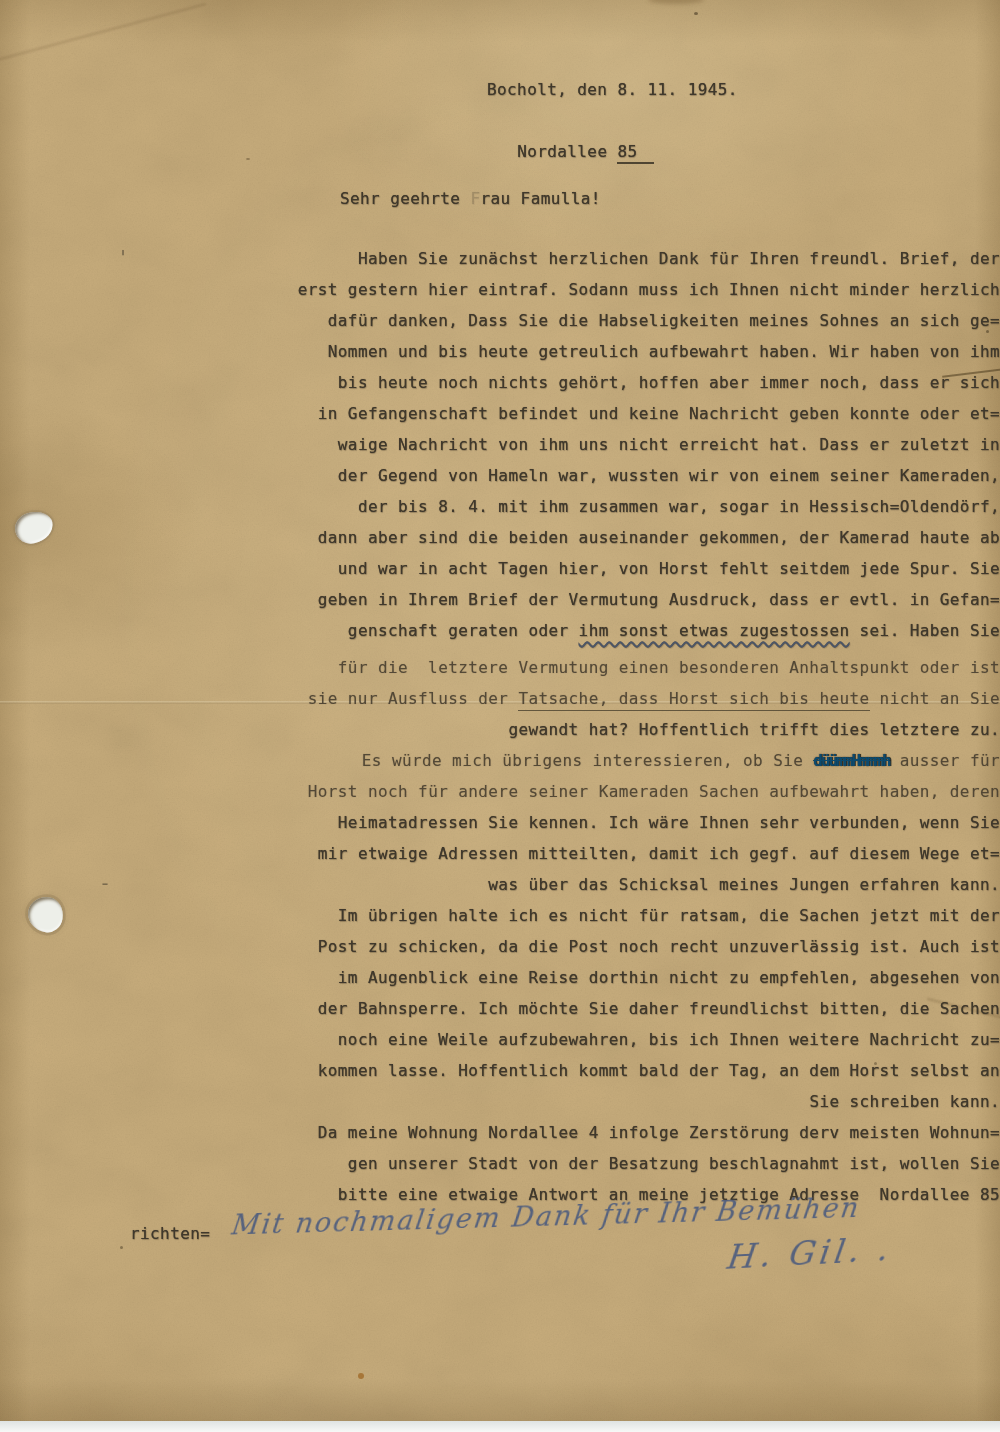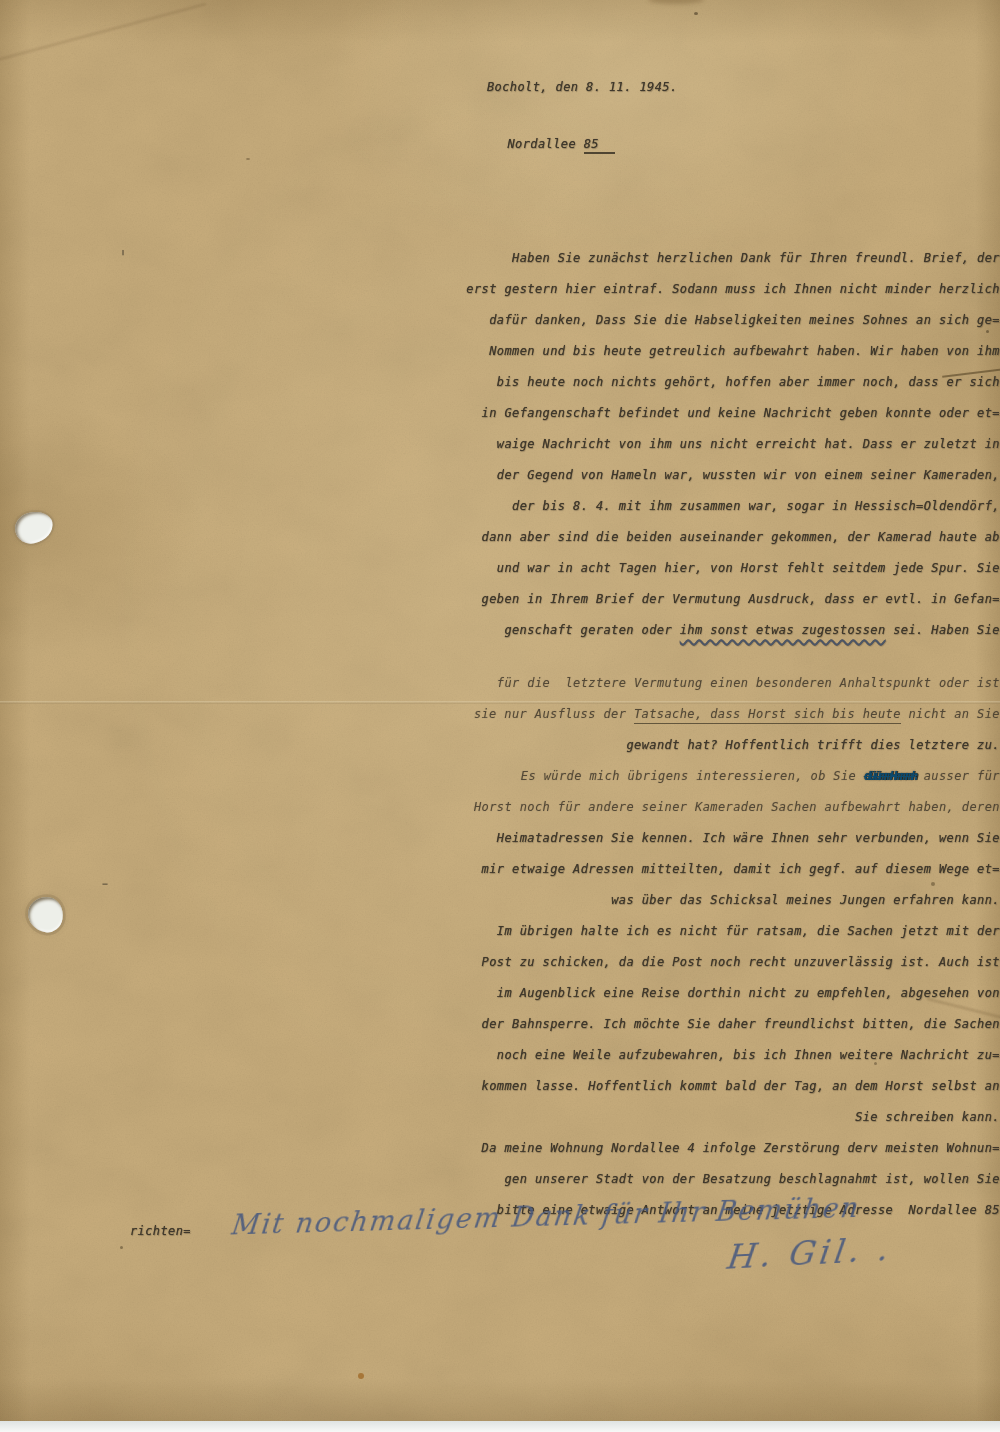--- a/index.html
+++ b/index.html
@@ -43,29 +43,29 @@
     left:15px;top:512px;width:38px;height:31px;background:#eef0eb;
     border-radius:46% 54% 58% 42% / 50% 45% 55% 50%;transform:rotate(-12deg);
     box-shadow:inset 2px 2px 3px rgba(110,95,70,.75), inset -1px -2px 2px rgba(255,255,255,.6), 0 0 0 2px rgba(150,130,95,.35), 0 0 5px rgba(120,100,70,.3);
   }
   .hole-2{
     left:28px;top:897px;width:35px;height:35px;background:#edefe9;
     border-radius:55% 45% 42% 58% / 48% 55% 45% 52%;transform:rotate(9deg);
     box-shadow:inset 2px 2px 3px rgba(108,94,68,.8), inset -1px -2px 2px rgba(255,255,255,.55), 0 0 0 3px rgba(145,124,88,.38), 0 0 6px rgba(118,98,68,.3);
   }
   
-  .typed{color:#3f382c;font-size:12px;letter-spacing:.4px;white-space:pre;
-    text-shadow:0 0 .7px rgba(52,44,30,.75), .6px .8px .9px rgba(60,50,35,.30);font-style:italic;}
+  .typed{color:#3f382c;font-size:16px;letter-spacing:.4px;white-space:pre;
+    text-shadow:0 0 .7px rgba(52,44,30,.75), .6px .8px .9px rgba(60,50,35,.30);}
   .date-line{position:absolute;left:487px;top:80px;}
   .address-line{position:absolute;left:477px;top:123px;}
   .addr-num{border-bottom:2px solid rgba(58,50,36,.85);padding-right:16px;padding-bottom:1px;}
   .salutation{position:absolute;left:340px;top:189px;}
   .letter-body{position:absolute;left:130px;top:243px;right:0;overflow:hidden;text-align:right;}
   .tl{line-height:31px;height:31px;}
-  .tl.gap{margin-top:22px;}
+  .tl.gap{margin-top:6px;}
   .tl.tone-faded{color:rgba(66,58,44,.80);text-shadow:0 0 1px rgba(66,58,44,.4);}
   .pen-underline{
     text-decoration:underline;text-decoration-style:wavy;
     text-decoration-color:rgba(74,92,126,.70);text-decoration-thickness:1.5px;
     text-underline-offset:5px;}
   .ink-underline{border-bottom:1.5px solid rgba(66,57,40,.75);padding-bottom:2px;}
   .overtyped{font-weight:bold;letter-spacing:-2px;text-decoration:line-through;
     color:#0c4a6e;text-shadow:0 0 1.4px rgba(35,30,20,.9), 1px 0 0 rgba(35,30,20,.8);margin-top:20px;}
   .faint{opacity:.25;}
   .overlap-word{position:absolute;left:130px;top:1192px;margin-top:32px;}
@@ -125,20 +125,21 @@
 
   <div class="hole hole-1"></div>
   <div class="hole hole-2"></div>
 
   <div class="typed date-line">Bocholt, den 8. 11. 1945.</div>
 
   <div class="typed address-line">
     <span>Nordallee </span><span class="addr-num">85</span>
   </div>
 
+  <div class="typed salutation"><span>Sehr geehrte </span><span class="faint">F</span><span>rau Famulla!</span></div>
 
   <span class="stray stray-1">'</span>
   <span class="stray stray-2">-</span>
 
   <div class="typed letter-body"><div class="tl"><span>Haben Sie zunächst herzlichen Dank für Ihren freundl. Brief, der</span></div><div class="tl"><span>erst gestern hier eintraf. Sodann muss ich Ihnen nicht minder herzlich</span></div><div class="tl"><span>dafür danken, Dass Sie die Habseligkeiten meines Sohnes an sich ge=</span></div><div class="tl"><span>Nommen und bis heute getreulich aufbewahrt haben. Wir haben von ihm</span></div><div class="tl"><span>bis heute noch nichts gehört, hoffen aber immer noch, dass er sich</span></div><div class="tl"><span>in Gefangenschaft befindet und keine Nachricht geben konnte oder et=</span></div><div class="tl"><span>waige Nachricht von ihm uns nicht erreicht hat. Dass er zuletzt in</span></div><div class="tl"><span>der Gegend von Hameln war, wussten wir von einem seiner Kameraden,</span></div><div class="tl"><span>der bis 8. 4. mit ihm zusammen war, sogar in Hessisch=Oldendörf,</span></div><div class="tl"><span>dann aber sind die beiden auseinander gekommen, der Kamerad haute ab</span></div><div class="tl"><span>und war in acht Tagen hier, von Horst fehlt seitdem jede Spur. Sie</span></div><div class="tl"><span>geben in Ihrem Brief der Vermutung Ausdruck, dass er evtl. in Gefan=</span></div><div class="tl"><span>genschaft geraten oder </span><span class="pen-underline">ihm sonst etwas zugestossen</span><span> sei. Haben Sie</span></div><div class="tl gap tone-faded"><span>für die  letztere Vermutung einen besonderen Anhaltspunkt oder ist</span></div><div class="tl tone-faded"><span>sie nur Ausfluss der </span><span class="ink-underline">Tatsache, dass Horst sich bis heute</span><span> nicht an Sie</span></div><div class="tl"><span>gewandt hat? Hoffentlich trifft dies letztere zu.</span></div><div class="tl tone-faded"><span>Es würde mich übrigens interessieren, ob Sie </span><span class="overtyped">düümmHmmmh</span><span> ausser für</span></div><div class="tl tone-faded"><span>Horst noch für andere seiner Kameraden Sachen aufbewahrt haben, deren</span></div><div class="tl"><span>Heimatadressen Sie kennen. Ich wäre Ihnen sehr verbunden, wenn Sie</span></div><div class="tl"><span>mir etwaige Adressen mitteilten, damit ich gegf. auf diesem Wege et=</span></div><div class="tl"><span>was über das Schicksal meines Jungen erfahren kann.</span></div><div class="tl"><span>Im übrigen halte ich es nicht für ratsam, die Sachen jetzt mit der</span></div><div class="tl"><span>Post zu schicken, da die Post noch recht unzuverlässig ist. Auch ist</span></div><div class="tl"><span>im Augenblick eine Reise dorthin nicht zu empfehlen, abgesehen von</span></div><div class="tl"><span>der Bahnsperre. Ich möchte Sie daher freundlichst bitten, die Sachen</span></div><div class="tl"><span>noch eine Weile aufzubewahren, bis ich Ihnen weitere Nachricht zu=</span></div><div class="tl"><span>kommen lasse. Hoffentlich kommt bald der Tag, an dem Horst selbst an</span></div><div class="tl"><span>Sie schreiben kann.</span></div><div class="tl"><span>Da meine Wohnung Nordallee 4 infolge Zerstörung derv meisten Wohnun=</span></div><div class="tl"><span>gen unserer Stadt von der Besatzung beschlagnahmt ist, wollen Sie</span></div><div class="tl"><span>bitte eine etwaige Antwort an meine jetztige Adresse  Nordallee 85</span></div></div>
 
   <div class="typed overlap-word">richten=</div>
 
   <div class="hand hand-closing">Mit nochmaligem Dank für Ihr Bemühen</div>
   <div class="hand hand-signature">H. Gil. .</div>

